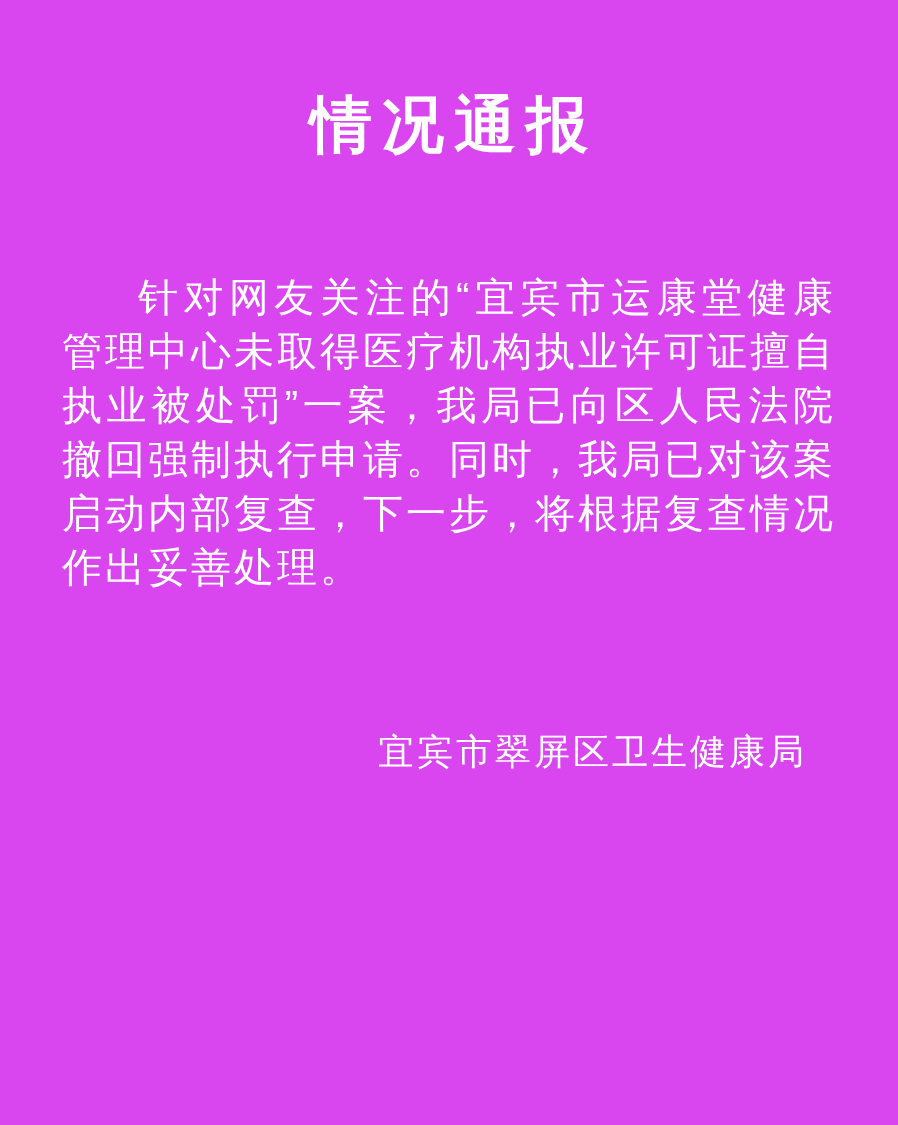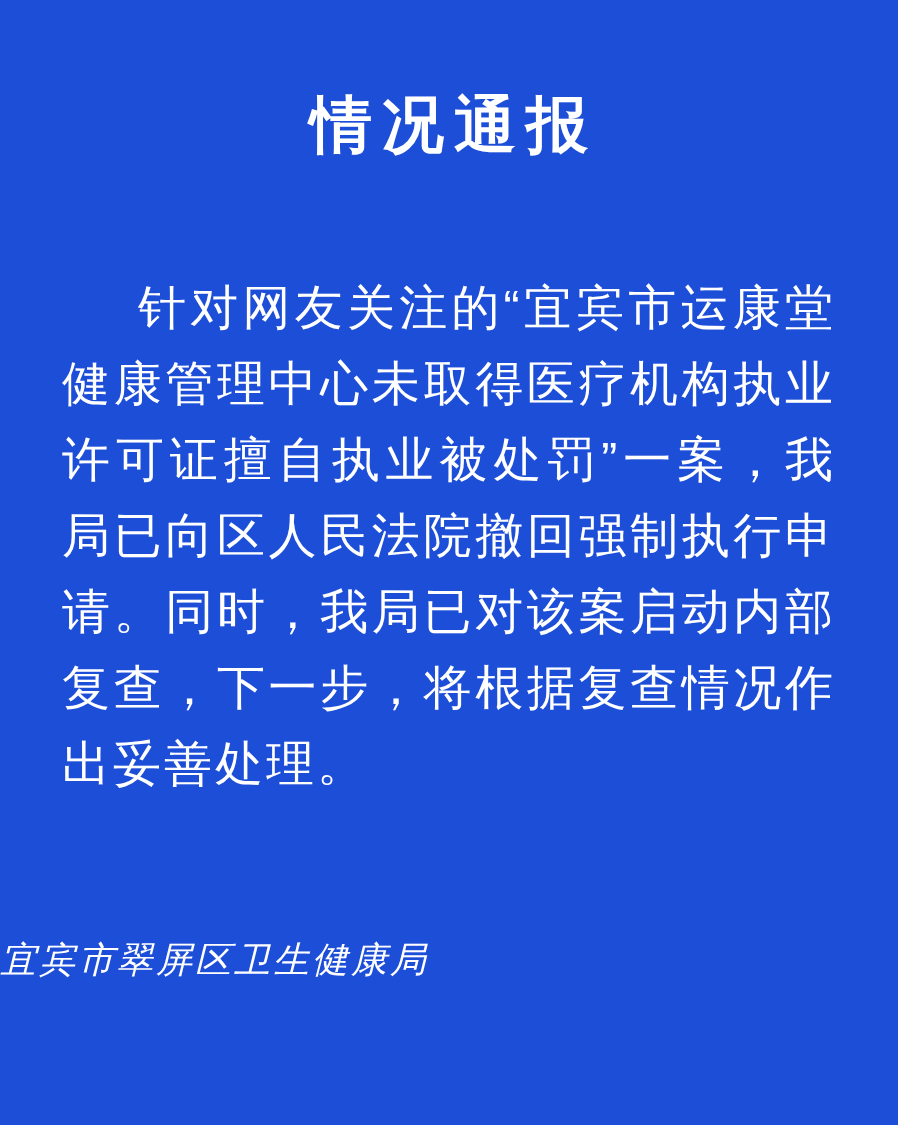--- a/index.html
+++ b/index.html
@@ -12,52 +12,52 @@
     background: #0a3272;
     font-family: "Liberation Sans", "DejaVu Sans", sans-serif;
     color: #ffffff;
     overflow: hidden;
   }
   .notice-card {
     position: relative;
     width: 898px;
     height: 1125px;
     box-sizing: border-box;
-    background: #1d4ed8;
+    background: #d946ef;
     display: flex;
     flex-direction: column;
   }
   .notice-title {
     text-align: center;
     font-size: 62px;
     font-weight: bold;
     letter-spacing: 10px;
     margin-top: 88px;
     margin-bottom: 0;
     line-height: 1.2;
     text-indent: 10px;
   }
   .notice-body {
     margin-top: 108px;
     padding: 0 62px 0 62px;
   }
   .notice-paragraph {
-    font-size: 48px;
-    line-height: 76px;
+    font-size: 40px;
+    line-height: 54px;
     letter-spacing: 3px;
     text-indent: 76px;
     text-align: justify;
     text-justify: inter-ideograph;
     margin: 0;
     word-break: break-all;
   }
   .notice-signature {
     margin-top: 128px;
-    padding: 0 38px 0 0;
-    font-style: italic;
+    padding: 0 91px 0 0;
+    text-align: right;
   }
   .signature-org {
     font-size: 36px;
     letter-spacing: 3px;
     line-height: 60px;
     margin: 0;
   }
   .signature-date {
     font-size: 36px;
     letter-spacing: 2px;

